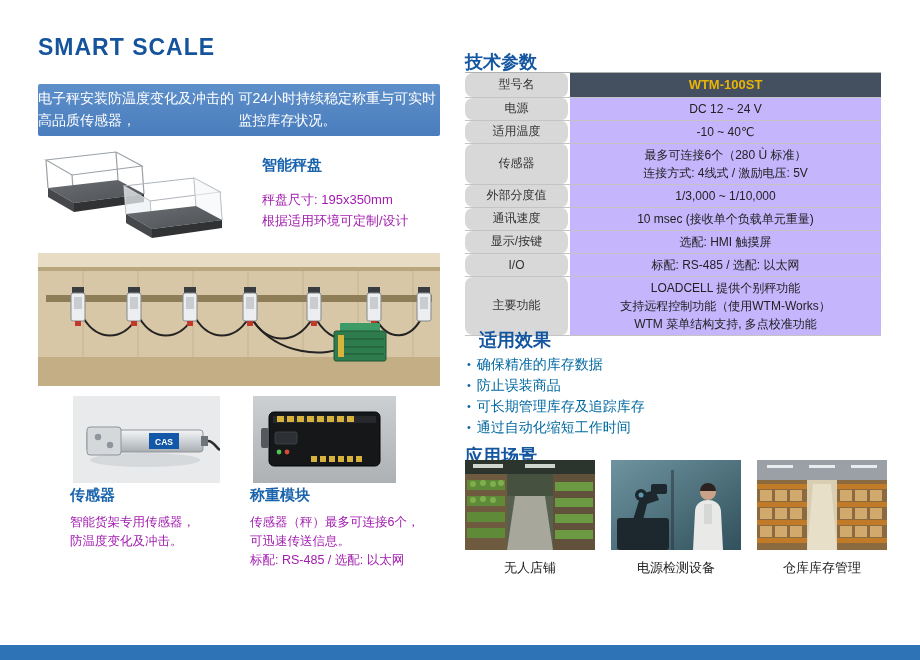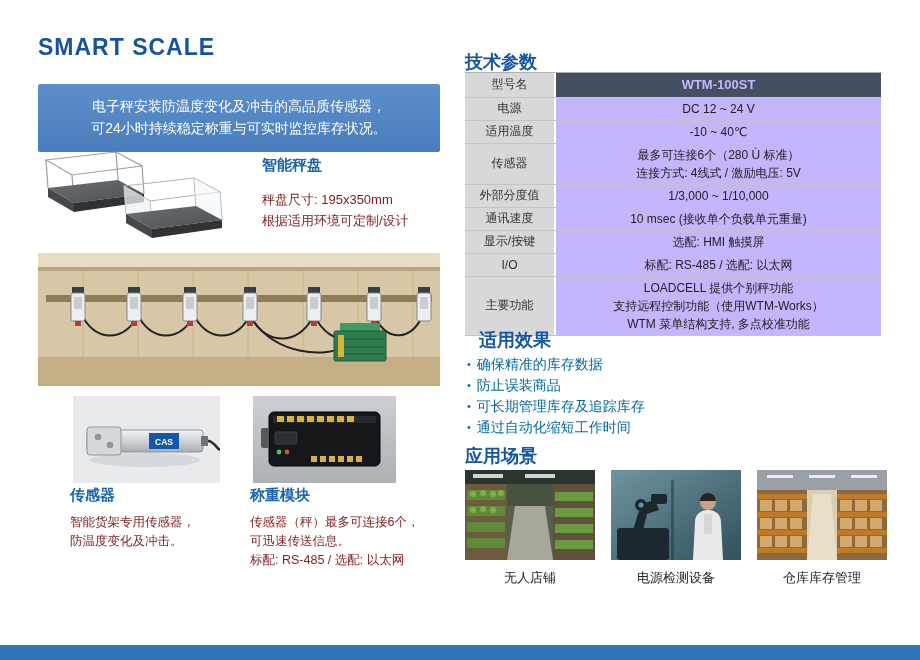--- a/index.html
+++ b/index.html
@@ -9,29 +9,29 @@
     background:#ffffff; position:relative; overflow:hidden; color:#222;
   }
   .page { position:absolute; inset:0; background:#fff; }
 
   
   .main-title {
     position:absolute; left:38px; top:34px;
     font-size:23px; font-weight:bold; color:#15549c; letter-spacing:1px;
   }
   .banner {
-    position:absolute; left:38px; top:84px; width:402px; height:68px;
+    position:absolute; left:38px; top:84px; width:402px; height:52px;
     background:linear-gradient(180deg,#5d8fca 0%,#4a7dbd 100%);
     border-radius:2px; color:#fff; font-size:14px; line-height:1.55;
-    display:flex; flex-direction:column; align-items:center; justify-content:center;
+    display:flex; align-items:center; justify-content:center;
   }
   .scale-figure { position:absolute; left:36px; top:138px; width:217px; height:110px; }
   .plate-info { position:absolute; left:262px; top:156px; width:180px; }
   .sub-title { font-size:15px; font-weight:bold; color:#1a64ad; margin-bottom:14px; }
-  .body-text { font-size:13px; color:#7f1d1d; line-height:1.65; }
+  .body-text { font-size:13px; color:#a21caf; line-height:1.65; }
 
   .shelf-photo { position:absolute; left:38px; top:253px; width:402px; height:133px; }
   .loadcell-photo { position:absolute; left:73px; top:396px; width:147px; height:72px; }
   .module-photo { position:absolute; left:253px; top:396px; width:143px; height:87px; }
 
   .sensor-info { position:absolute; left:70px; top:486px; width:175px; }
   .module-info { position:absolute; left:250px; top:486px; width:195px; }
   .sensor-info .body-text, .module-info .body-text { font-size:12.5px; line-height:1.5; }
   .sensor-info .sub-title, .module-info .sub-title { margin-bottom:8px; }
 
@@ -40,39 +40,40 @@
   .specs-title { left:465px; top:34px;margin-top:16px; }
   .effects-title { left:479px; top:328px; }
   .scenarios-title { left:465px; top:444px; }
 
   .spec-table {
     position:absolute; left:465px; top:72px; width:416px;
     border-top:1px solid #b0b0b0; font-size:12px;
   }
   .spec-row { display:flex; border-bottom:1px solid #c4c4c4; }
   .spec-label {
-    width:91px; background:#d8d8d8; color:#333;
+    width:105px; background:#d8d8d8; color:#333;
     display:flex; align-items:center; justify-content:center; text-align:center;
     border-right:2px solid #ffffff;
+    border-radius:8px;
   }
   .spec-value {
     flex:1; background:#c4b5fd; display:flex; align-items:center; justify-content:center;
     text-align:center; white-space:pre-line; line-height:1.5; padding:2px 4px;
   }
   .rh1 { min-height:23px; }
   .rh2 { min-height:38px; }
   .rh3 { min-height:55px; }
   .row-model { min-height:24px; }
-  .row-model .spec-value { background:#44505f; color:#c4b5fd; font-weight:bold; font-size:13px; }
+  .row-model .spec-value { background:#44505f; color:#eab308; font-weight:bold; font-size:13px; }
 
   .effects-list { position:absolute; left:467px; top:354px; list-style:none; }
   .effects-list li { font-size:14px; color:#0369a1; line-height:20px; }
   .effects-list li::before { content:"•"; margin-right:6px; font-size:11px; position:relative; top:-1px; }
 
-  .scenarios-row { position:absolute; left:465px; top:470px; width:416px; display:flex; gap:16px; }
+  .scenarios-row { position:absolute; left:465px; top:460px; width:416px; display:flex; gap:16px; }
   .scenario { width:133px; }
   .scene-photo { width:130px; height:90px; overflow:hidden; }
   .scene-caption { margin-top:9px; font-size:13px; color:#222; text-align:center; width:130px; }
 
   .footer-bar {
     position:absolute; left:0; bottom:0; width:920px; height:15px; background:#2d73b5;
   }
   svg { display:block; }
 </style>
 </head>

